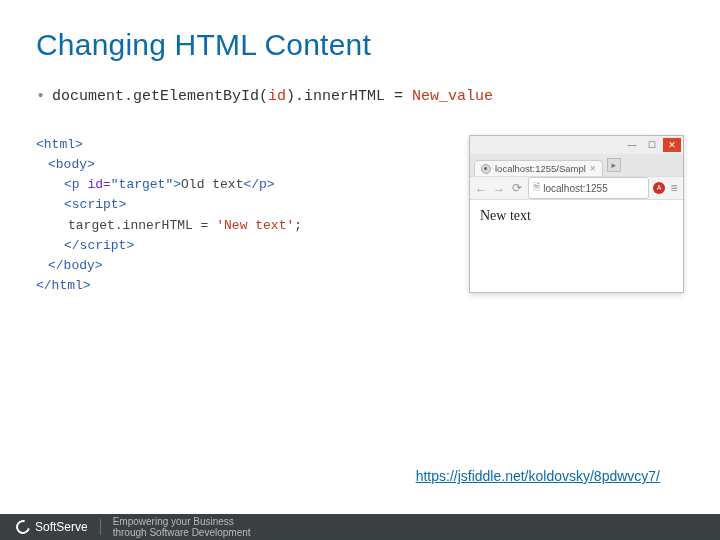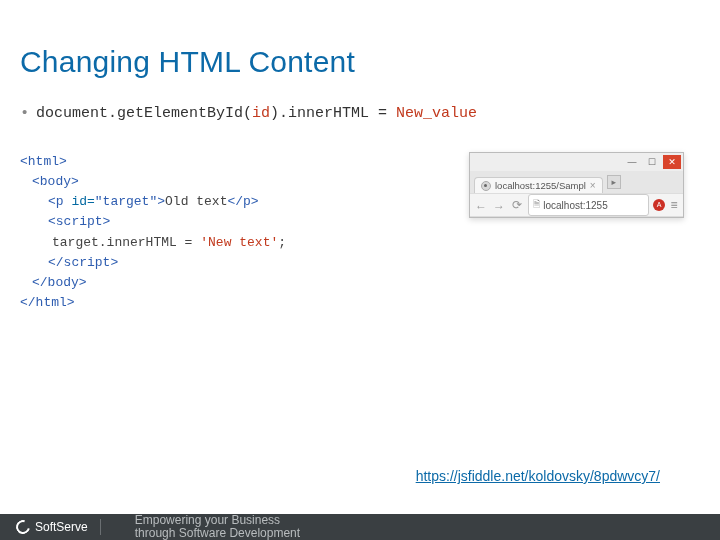--- a/index.html
+++ b/index.html
@@ -1,39 +1,39 @@
 <!DOCTYPE html>
 <html><head>
 <meta charset="utf-8">
 <style>
   * { box-sizing: border-box; margin: 0; padding: 0; }
   body {
     width: 720px; height: 540px;
     font-family: "Segoe UI", Arial, sans-serif;
     background: #fff; position: relative; overflow: hidden;
   }
-  .slide { padding: 28px 36px 0 20px; margin-top: 17px; }
+  .slide { padding: 28px 36px 0 36px; }
   .title {
     font-size: 30px; font-weight: 300; color: #0c6aa8;
     margin-bottom: 24px; letter-spacing: 0.2px;
   }
   .bullets { list-style: none; margin-bottom: 30px; }
   .bullets li { position: relative; padding-left: 16px; margin-bottom: 6px; font-size: 15px; color: #666; }
   .bullets li::before {
     content: "•"; position: absolute; left: 2px; top: 0; color: #888;
   }
   .code-line { font-family: Consolas, "Courier New", monospace; font-size: 15px; color: #333; }
   .code-line .red { color: #c23a1e; }
   .columns { display: flex; gap: 10px; align-items: flex-start; }
   .code-example {
     flex: 1; font-family: Consolas, "Courier New", monospace;
     font-size: 13px; line-height: 1.55; color: #444;
   }
   .code-example .tag { color: #2e5db0; }
-  .code-example .attr { color: #0369a1; font-family: Liberation Mono, monospace; }
+  .code-example .attr { color: #6d28d9; font-family: Liberation Mono, monospace; }
   .code-example .str { color: #2e5db0; }
   .code-example .lit { color: #c23a1e; }
   .ind1 { padding-left: 12px; display:block; }
   .ind2 { padding-left: 28px; display:block; }
   .ind3 { padding-left: 32px; display:block; }
   .browser-mock {
     width: 215px; background: #fff; border: 1px solid #bbb;
     box-shadow: 0 2px 6px rgba(0,0,0,0.15);
   }
   .browser-titlebar {
@@ -77,21 +77,21 @@
     position:absolute; bottom:0; left:0; right:0; height:26px;
     background:#3a3f42; display:flex; align-items:center; padding:0 16px; gap:12px;
   }
   .footer-logo { display:flex; align-items:center; gap:5px; }
   .footer-logo-mark {
     width:14px; height:14px; border:2px solid #fff; border-radius:50%;
     border-right-color:transparent; transform:rotate(-30deg);
   }
   .footer-logo-text { color:#fff; font-size:12px; font-weight:500; }
   .footer-divider { width:1px; height:16px; background:#6a6f72; }
-  .footer-tag { color:#b8bcbe; font-size:12px; line-height:1.1;margin-left:22px; }
+  .footer-tag { color:#b8bcbe; font-size:10px; line-height:1.1; }
 </style>
 </head>
 <body>
 
 <div class="slide">
   <h1 class="title">Changing HTML Content</h1>
 
   <ul class="bullets">
     <li>
       <span class="code-line">
@@ -130,20 +130,21 @@
         <span class="nav-arrow">←</span>
         <span class="nav-arrow">→</span>
         <span class="nav-arrow">⟳</span>
         <div class="url-field">
           <span class="doc-icon">🗎</span>
           <span>localhost:1255</span>
         </div>
         <span class="url-badge">A</span>
         <span class="url-menu">≡</span>
       </div>
+      <div class="browser-content">New text</div>
     </div>
   </div>
 </div>
 
 <a class="fiddle-link">https://jsfiddle.net/koldovsky/8pdwvcy7/</a>
 
 <div class="footer">
   <div class="footer-logo">
     <span class="footer-logo-mark"></span>
     <span class="footer-logo-text">SoftServe</span>

